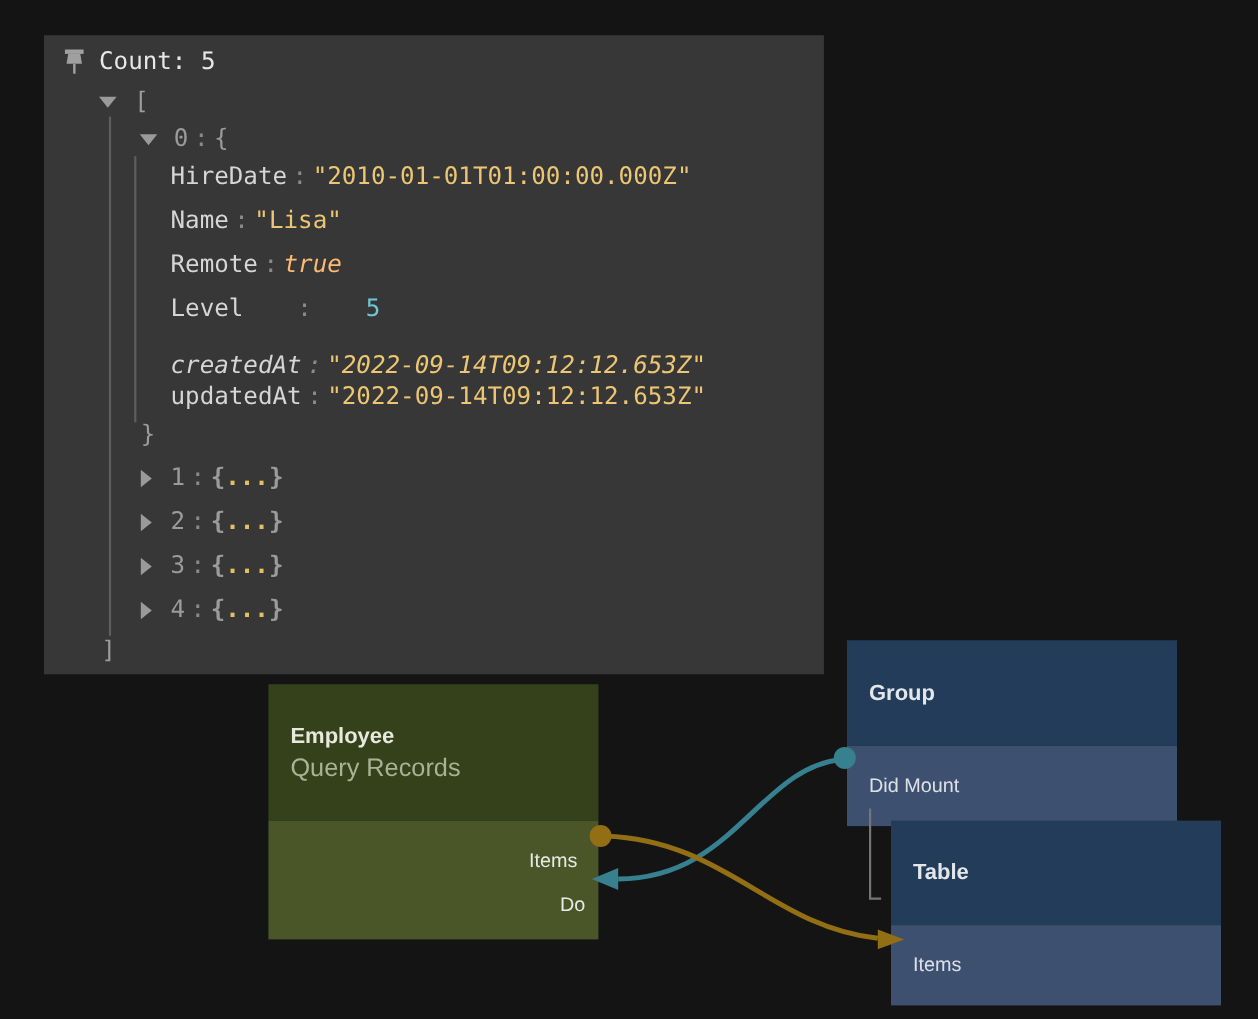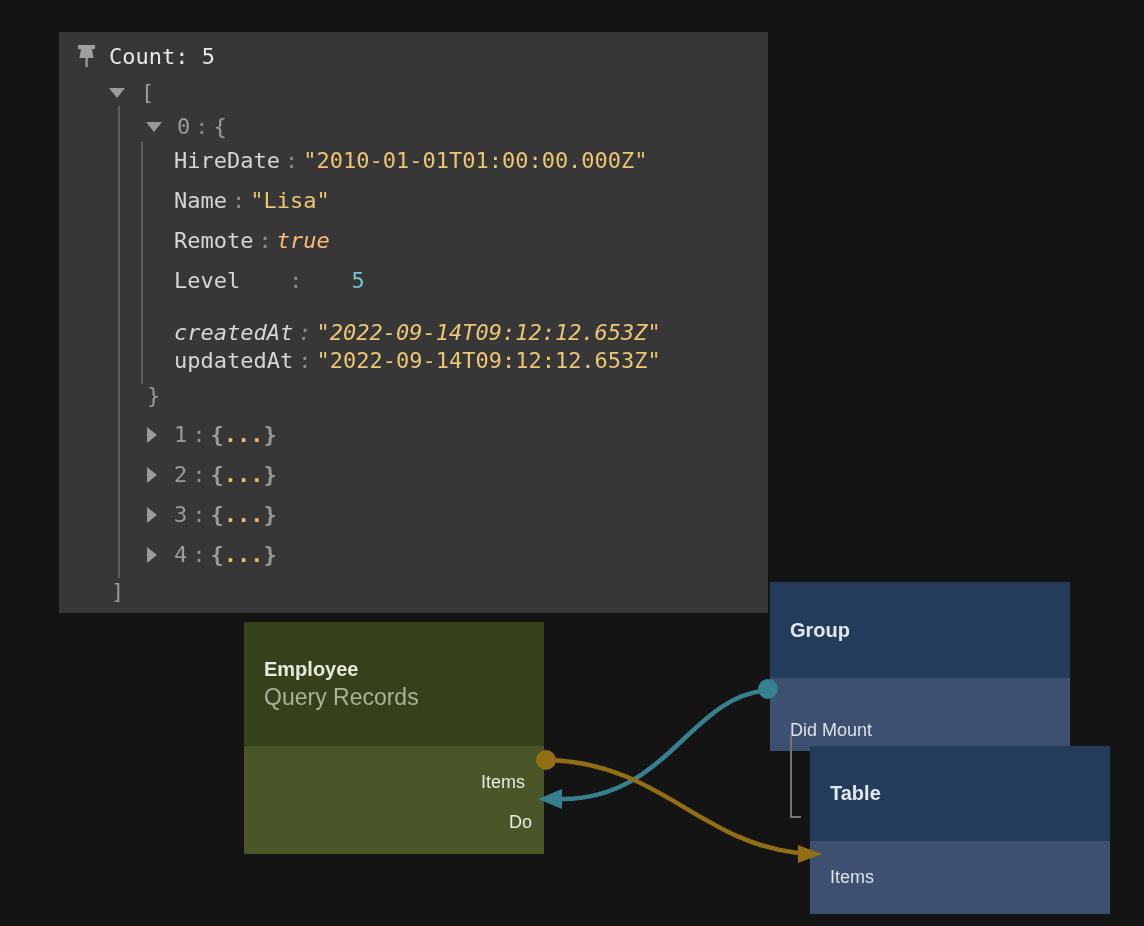--- a/index.html
+++ b/index.html
@@ -37,21 +37,21 @@
   .node .body{position:relative;}
   .port-label{position:absolute;font-size:18px;color:#dde1e7;white-space:nowrap;}
   .node-employee .title{color:#e7e9dc;}
   .node-employee .port-label{color:#e8eae3;}
   
   svg.wires{position:absolute;left:0;top:0;pointer-events:none;}
 </style>
 </head>
 <body>
 
-<div class="inspector" style="background: rgb(55, 55, 55); margin-left: 19px;">
+<div class="inspector" style="background: rgb(55, 55, 55);">
 
   <svg class="pin" width="24" height="30" viewBox="0 0 24 30">
     <rect x="3" y="3" width="17" height="4" fill="#a0a0a0"></rect>
     <polygon points="6,7 17,7 18.5,16 4.5,16" fill="#a0a0a0"></polygon>
     <rect x="10.5" y="16" width="2.2" height="9" fill="#a0a0a0"></rect>
   </svg>
 
   <div class="trow" style="left:50px;top:10px;">
     <span class="count-title">Count: 5</span>
   </div>
@@ -145,21 +145,21 @@
     <span class="port-label" style="right:19px;top:26px;">Items</span>
     <span class="port-label" style="right:12px;top:66px;">Do</span>
   </div>
 </div>
 
 <div class="node" style="left:770px;top:582px;width:300px;height:145px;">
   <div class="hdr" style="height: 72px; background: rgb(34, 60, 89);">
     <span class="title">Group</span>
   </div>
   <div class="body" style="height: 73px; background: rgb(61, 80, 112);">
-    <span class="port-label" style="left:20px;top:42px;">Did Mount</span>
+    <span class="port-label" style="left:20px;top:26px;">Did Mount</span>
   </div>
 </div>
 
 <div class="node" style="left:810px;top:746px;width:300px;height:181px;">
   <div class="hdr" style="height: 71px; background: rgb(34, 60, 89);">
     <span class="title">Table</span>
   </div>
   <div class="body" style="height: 73px; background: rgb(61, 80, 112);">
     <span class="port-label" style="left:20px;top:26px;">Items</span>
   </div>

